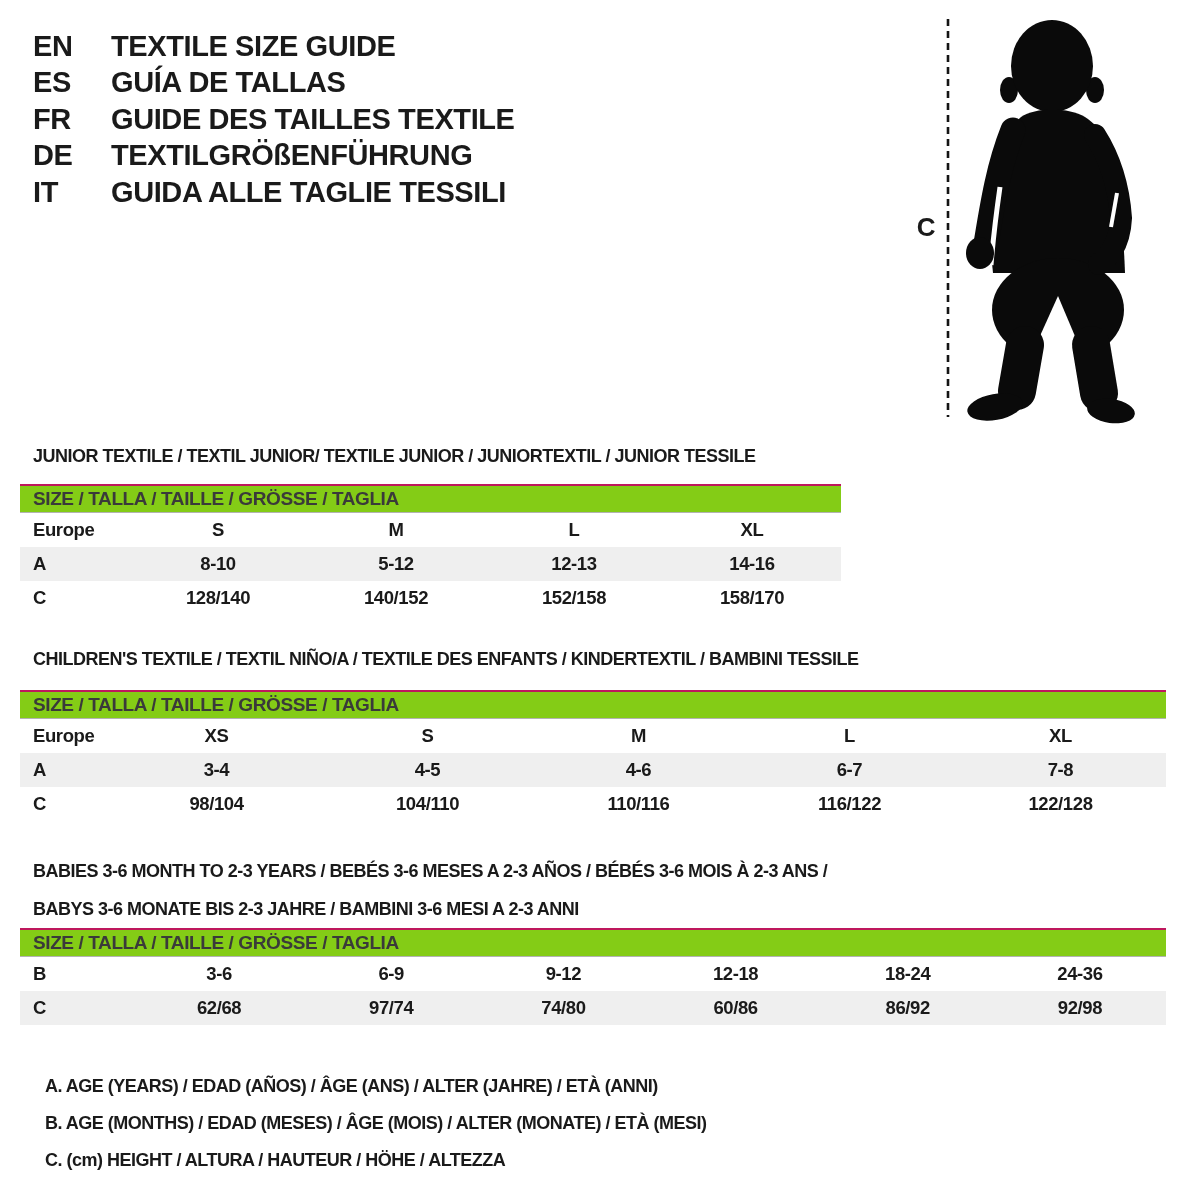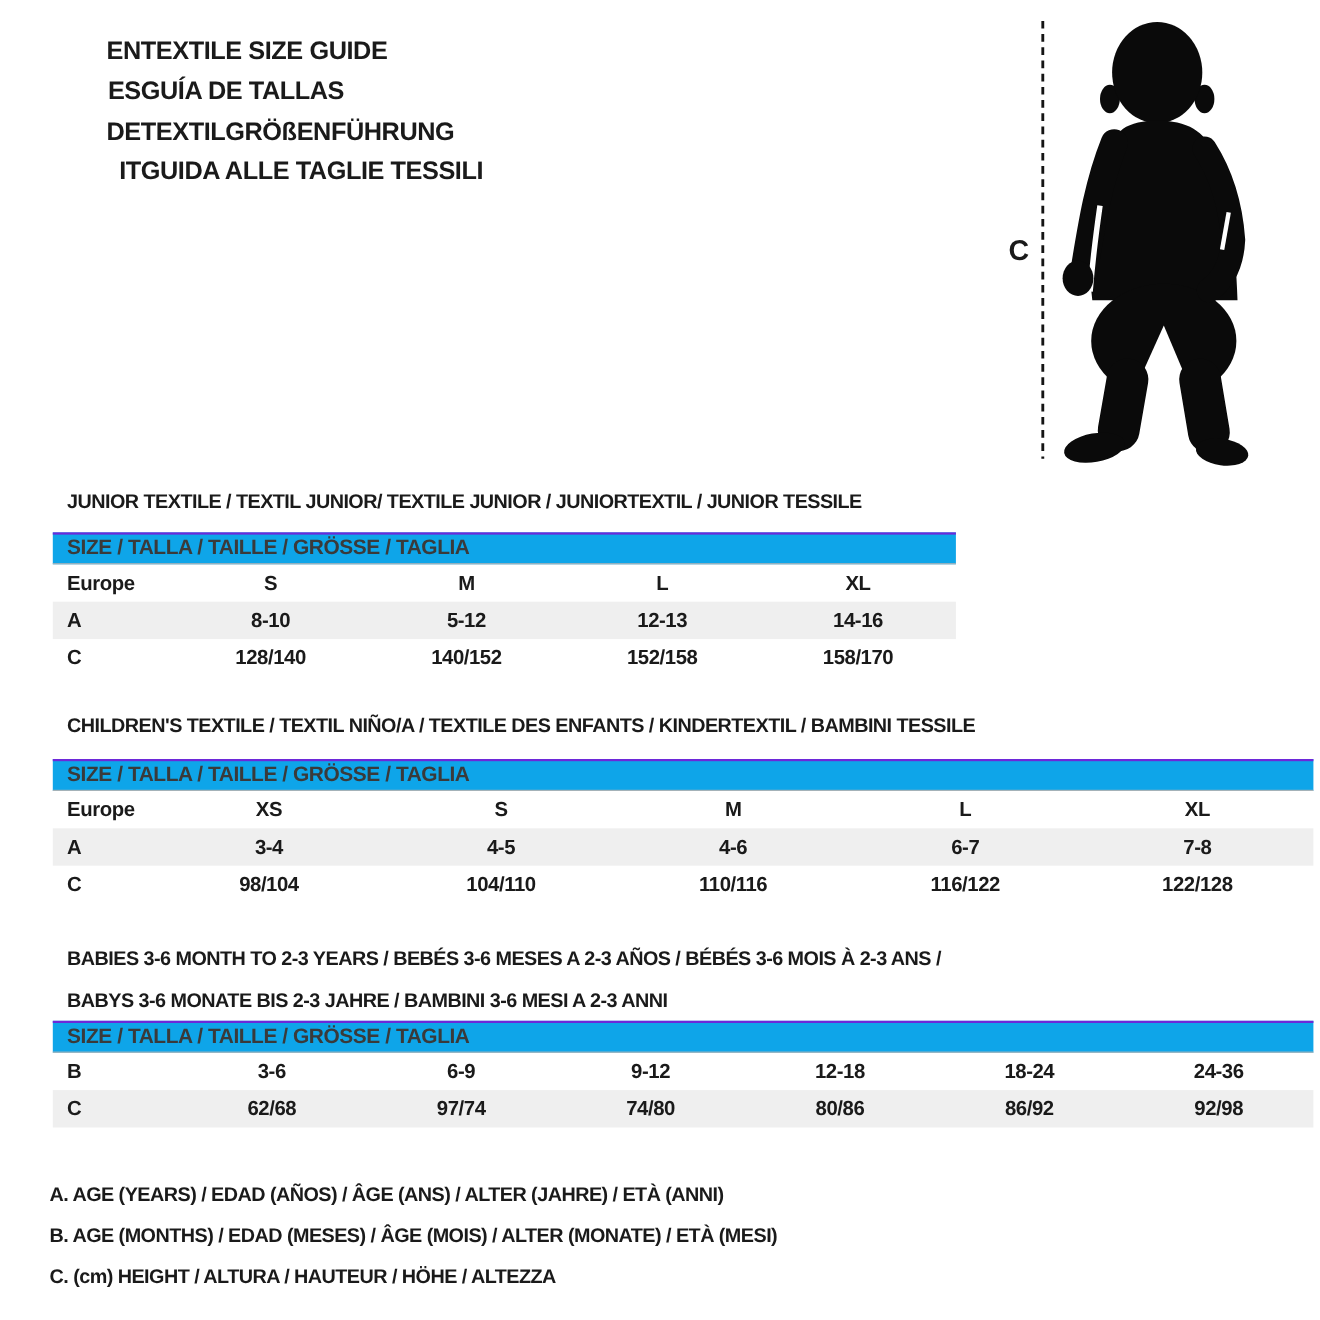--- a/index.html
+++ b/index.html
@@ -8,43 +8,43 @@
     background:#ffffff;
     position:relative;
     overflow:hidden;
     font-family:"Liberation Sans", sans-serif;
     font-weight:bold;
     color:#1a1a1a;
     letter-spacing:-0.4px;
   }
 
   
-  .lang-block { position:absolute; left:50px; top:28px; font-size:23px;text-align:right; }
+  .lang-block { position:absolute; left:33px; top:28px; font-size:29px; }
   .lang-row  { display:flex; height:36.5px; align-items:center; }
   .lang-code { width:78px; }
 
   
   .figure { position:absolute; left:905px; top:14px; width:250px; height:412px; }
   .figure svg { display:block; width:250px; height:412px; }
   .c-label { position:absolute; left:4px; top:198px; width:34px; text-align:center; font-size:26px; }
 
   
-  .section { position:absolute; left:48px; width:1146px; }
+  .section { position:absolute; left:20px; width:1146px; }
   #sec0 { top:437px; }
   #sec1 { top:640px; }
   #sec2 { top:852px; }
   .sec-heading { font-size:18px; line-height:38px; padding-left:13px; letter-spacing:-0.5px; white-space:nowrap; }
   .sec-heading.wrap2 { white-space:normal; }
   #sec0 .sec-heading { margin-bottom:9px; }
   #sec1 .sec-heading { margin-bottom:12px; }
   #sec2 .sec-heading { margin-bottom:0; }
 
   .size-bar {
-    height:29px; background:#0ea5e9;
-    border-top:2px solid #6d28d9; border-bottom:1px solid #b3b3b3;
+    height:29px; background:#84cc16;
+    border-top:2px solid #be185d; border-bottom:1px solid #b3b3b3;
     box-sizing:border-box;
     display:flex; align-items:center;
     padding-left:13px;
     font-size:19px; color:#3a3a3a;
   }
 
   .t-row { display:grid; height:34px; align-items:center; font-size:18.5px; }
   .t-row .cell { text-align:center; }
   .t-row .cell.label { text-align:left; padding-left:13px; }
   .striped { background:#efefef; }
@@ -61,20 +61,24 @@
 <body>
 
 <div class="lang-block">
   <div class="lang-row">
     <span class="lang-code">EN</span>
     <span class="lang-label">TEXTILE SIZE GUIDE</span>
   </div>
   <div class="lang-row">
     <span class="lang-code">ES</span>
     <span class="lang-label">GUÍA DE TALLAS</span>
+  </div>
+  <div class="lang-row">
+    <span class="lang-code">FR</span>
+    <span class="lang-label">GUIDE DES TAILLES TEXTILE</span>
   </div>
   <div class="lang-row">
     <span class="lang-code">DE</span>
     <span class="lang-label">TEXTILGRÖßENFÜHRUNG</span>
   </div>
   <div class="lang-row">
     <span class="lang-code">IT</span>
     <span class="lang-label">GUIDA ALLE TAGLIE TESSILI</span>
   </div>
 </div>
@@ -190,21 +194,21 @@
     <div class="cell">9-12</div>
     <div class="cell">12-18</div>
     <div class="cell">18-24</div>
     <div class="cell">24-36</div>
   </div>
   <div class="t-row striped">
     <div class="cell label">C</div>
     <div class="cell">62/68</div>
     <div class="cell">97/74</div>
     <div class="cell">74/80</div>
-    <div class="cell">80/86</div>
+    <div class="cell">60/86</div>
     <div class="cell">86/92</div>
     <div class="cell">92/98</div>
   </div>
 </div>
 
 <div class="legend">
   <div>A. AGE (YEARS) / EDAD (AÑOS) / ÂGE (ANS) / ALTER (JAHRE) / ETÀ (ANNI)</div>
   <div>B. AGE (MONTHS) / EDAD (MESES) / ÂGE (MOIS) / ALTER (MONATE) / ETÀ (MESI)</div>
   <div>C. (cm) HEIGHT / ALTURA / HAUTEUR / HÖHE / ALTEZZA</div>
 </div>

